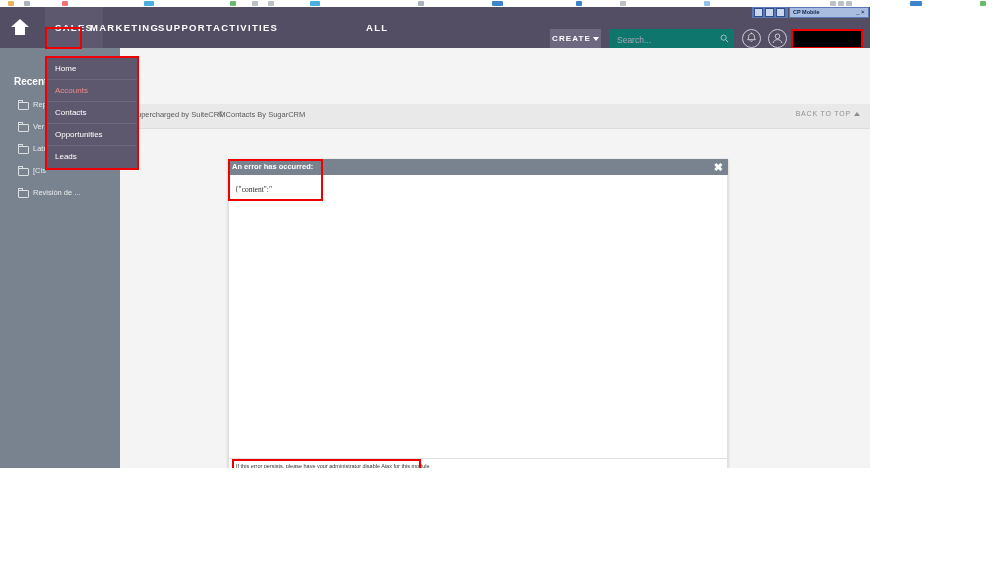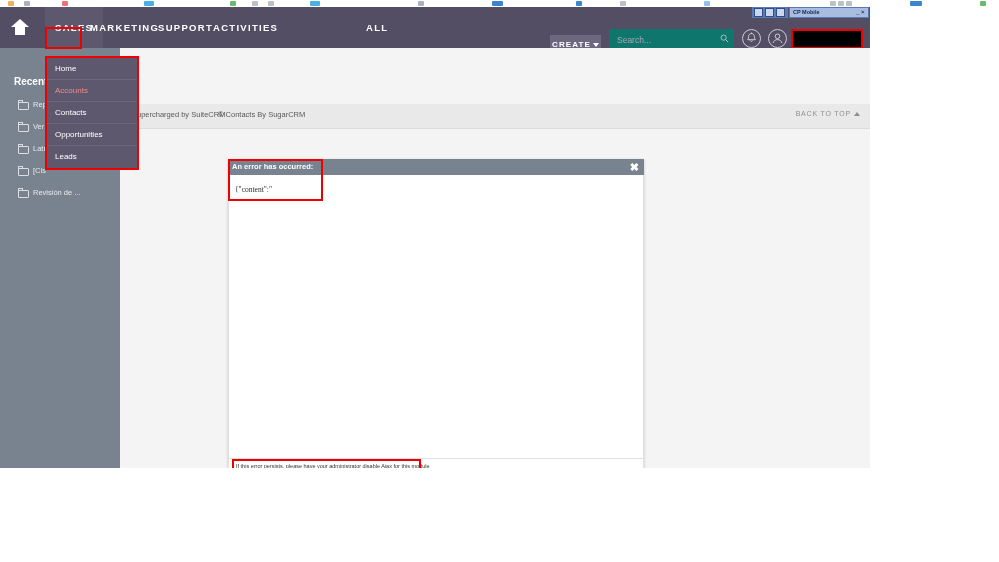--- a/index.html
+++ b/index.html
@@ -94,21 +94,21 @@
     width: 37px; height: 22px;
     border: 2px solid #ee0000;
     box-sizing: border-box;
     pointer-events: none;
     z-index: 60;
   }
 
   
   #create-button {
     position: absolute;
-    left: 550px; top: 28px;
+    left: 550px; top: 22px;
     width: 51px; height: 19px;
     background: #6d6880;
     color: #ffffff;
     font-size: 8px;
     font-weight: bold;
     letter-spacing: 1.1px;
     text-align: center;
     line-height: 19px;
     cursor: pointer;
   }
@@ -287,21 +287,21 @@
     border-left: 3px solid transparent;
     border-right: 3px solid transparent;
     border-bottom: 4px solid #8e8e8e;
     vertical-align: middle;
   }
 
   
   #error-dialog {
     position: absolute;
     left: 228px; top: 152px;
-    width: 416px;
+    width: 500px;
     z-index: 40;
     box-shadow: 0 1px 3px rgba(0,0,0,.18);
   }
   #error-dialog-header {
     position: relative;
     height: 16px;
     background: #78838f;
   }
   #error-dialog-title {
     position: absolute;

